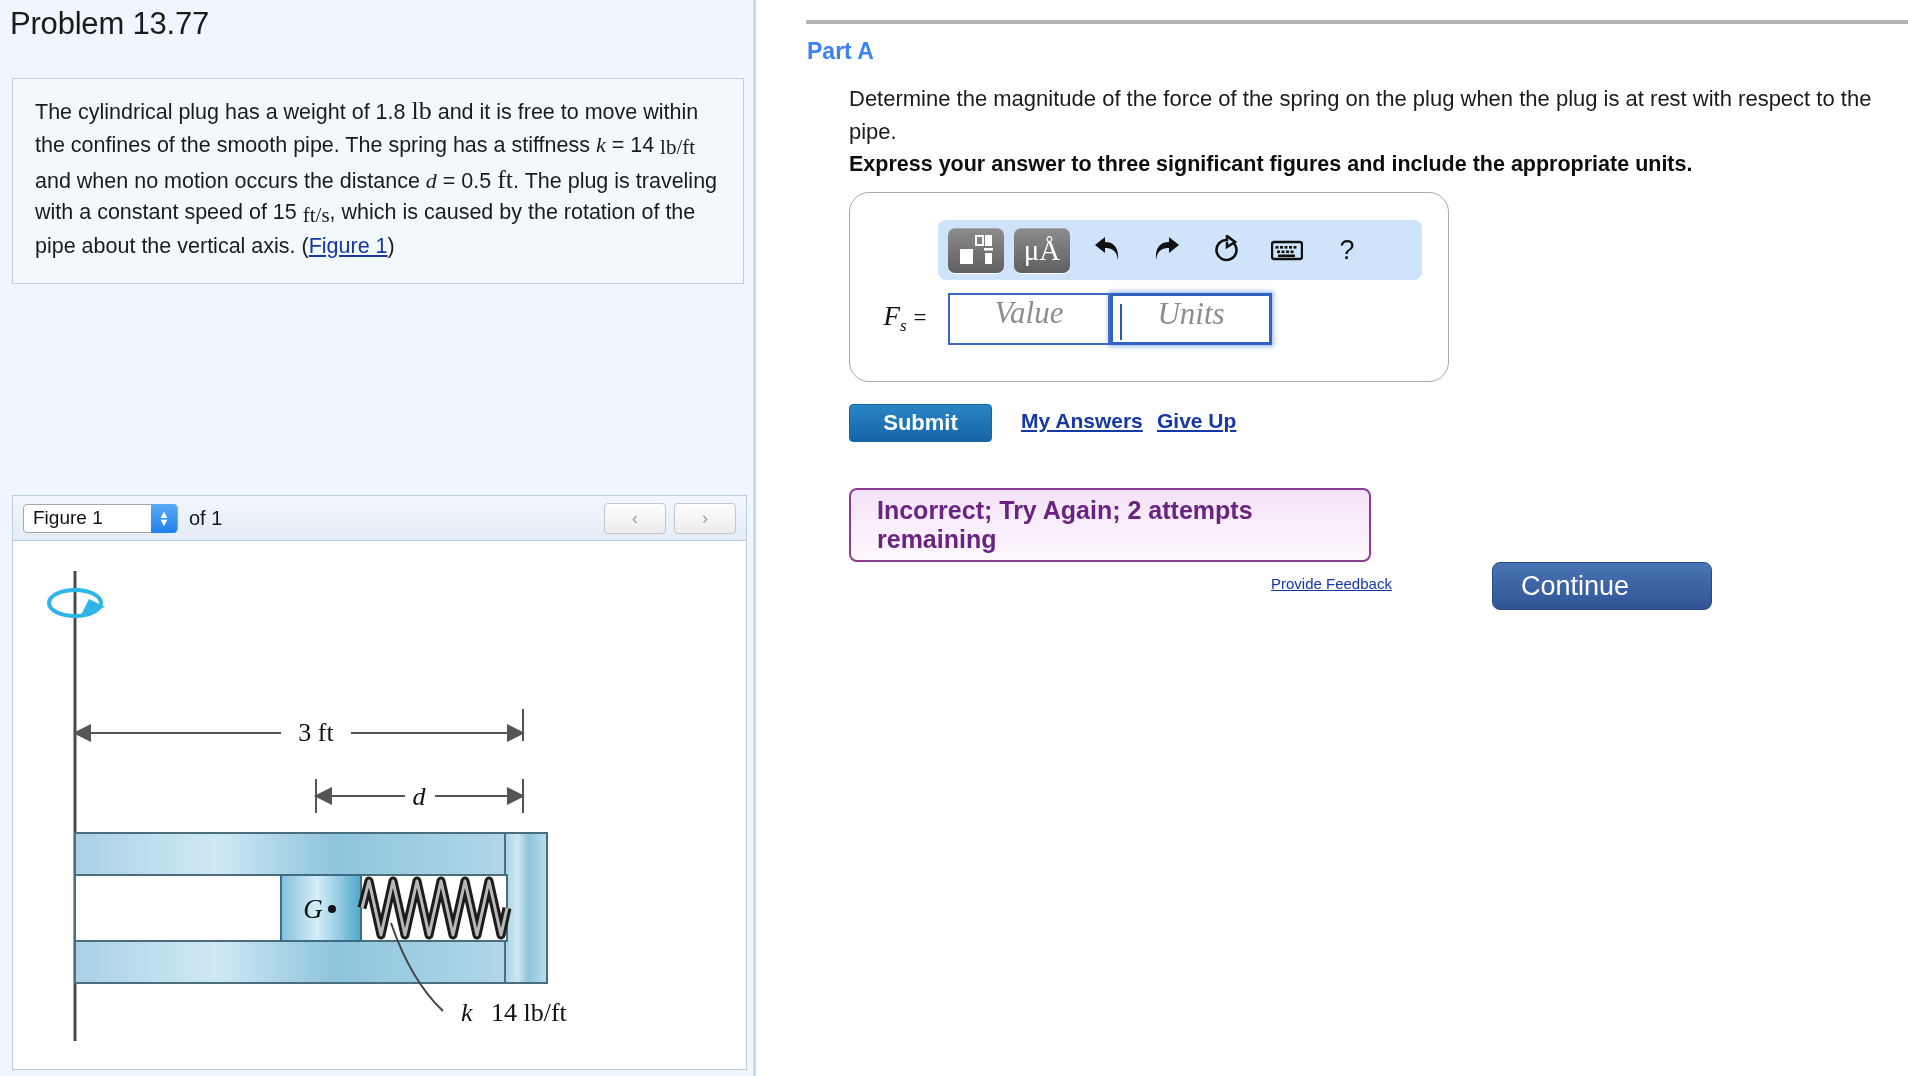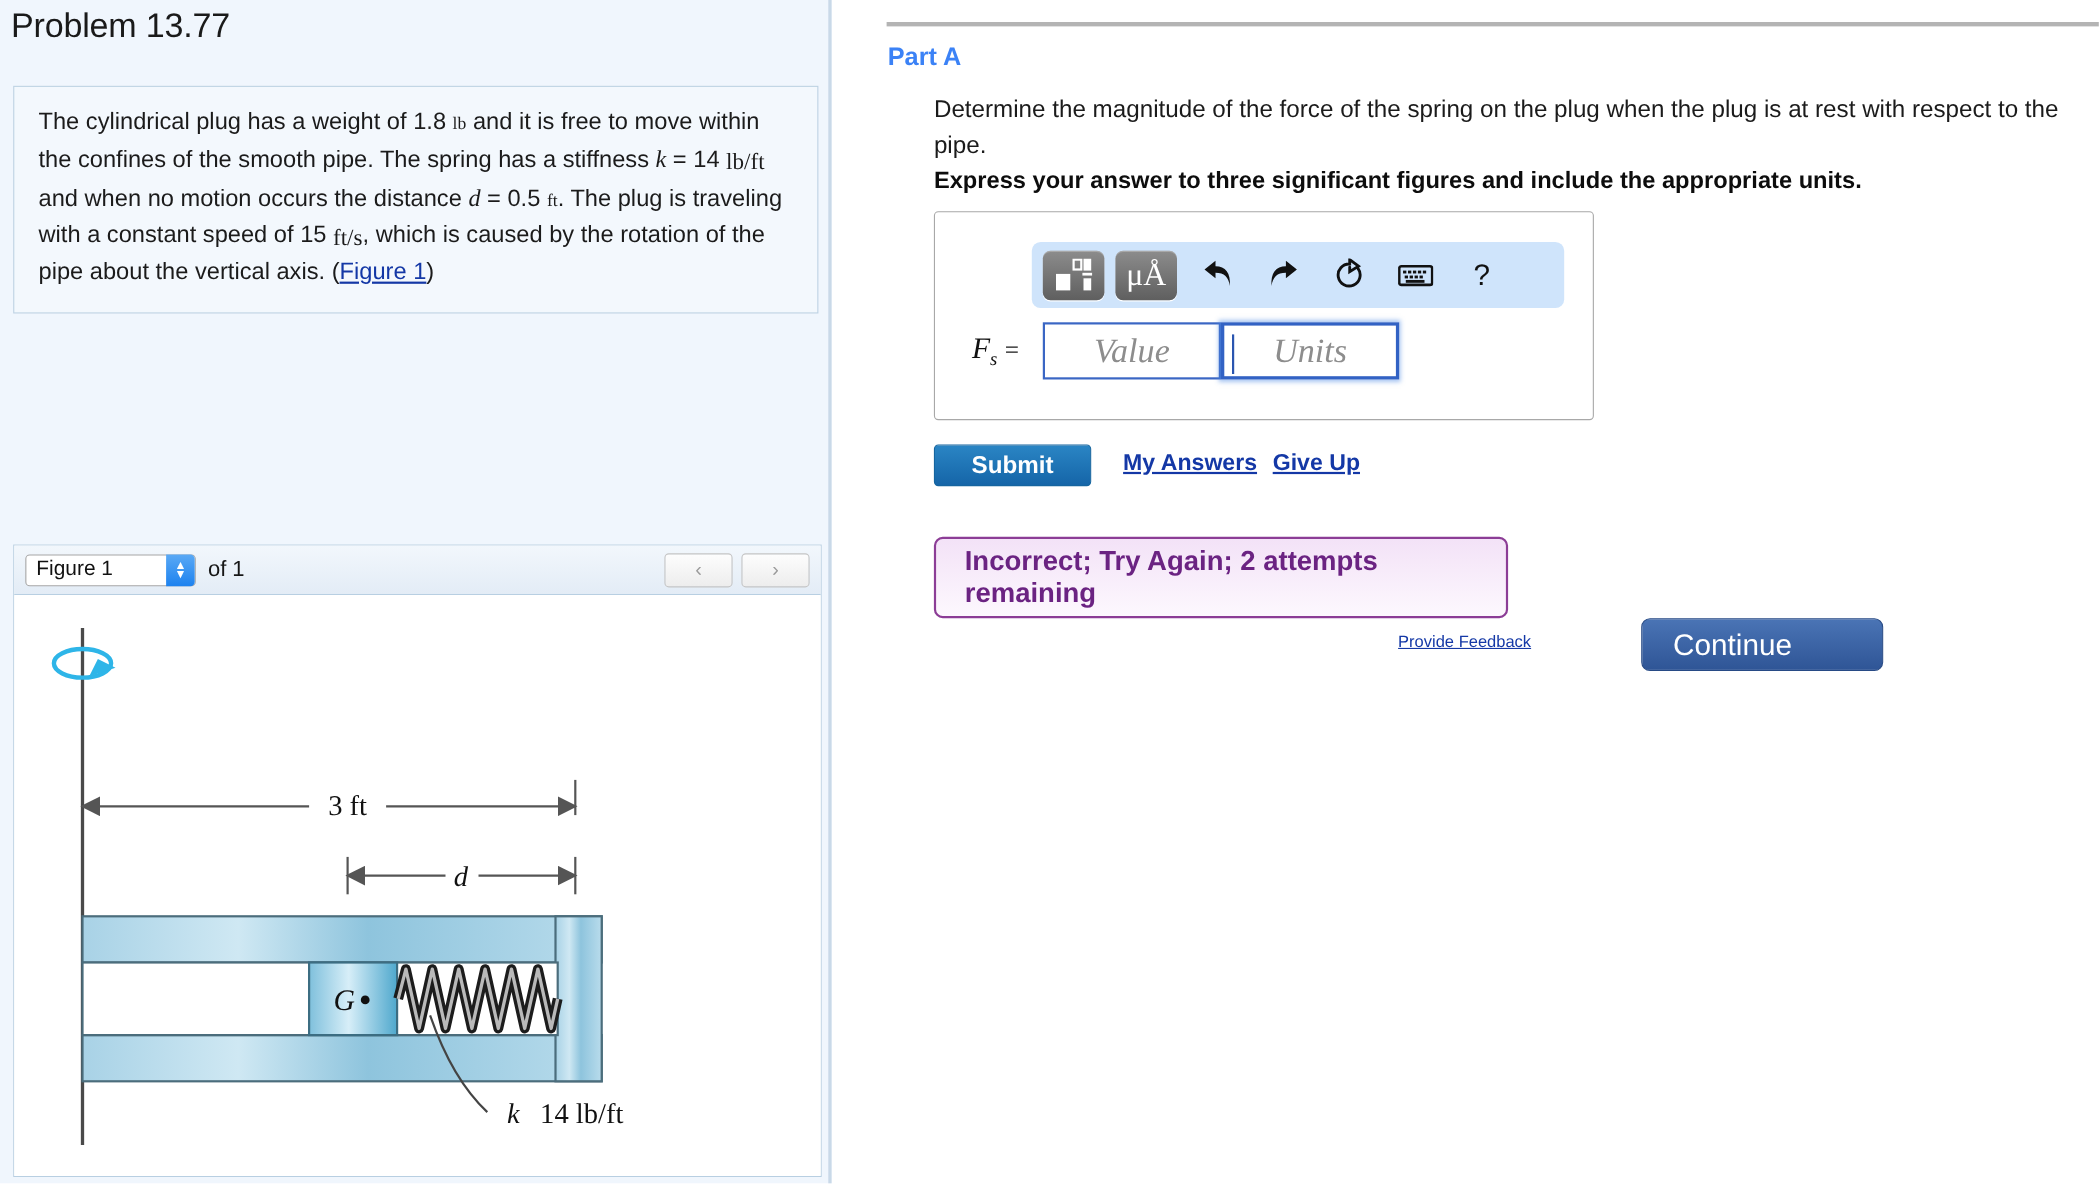--- a/index.html
+++ b/index.html
@@ -28,21 +28,21 @@
     margin: 36px 9px 0 12px;
     border: 1px solid #bdd2e3;
     background: #f3f8fd;
     padding: 16px 22px 20px 22px;
     min-height: 206px;
   }
   #problem-text {
     font-size: 21.5px; line-height: 31.5px; color: #1b1b1b;
   }
   .mathit { font-family: "Liberation Serif", serif; font-style: italic; font-size: 22px; }
-  .mathrm { font-family: "Liberation Serif", serif; font-style: normal; font-size: 16px; }
+  .mathrm { font-family: "Liberation Serif", serif; font-style: normal; font-size: 26px; }
   .frac {
     display: inline-block; vertical-align: -0.12em;
     font-family: "Liberation Serif", serif; font-size: 21px;
   }
   a.figlink { color: #1438a6; text-decoration: underline; }
 
   
   #figure-panel {
     position: absolute; left: 12px; top: 495px;
     width: 735px; height: 575px;
@@ -102,21 +102,21 @@
   #part-a-instruction {
     position: absolute; left: 90px; top: 152px;
     width: 1060px;
     font-size: 21.5px; font-weight: bold; color:#0d0d0d;
   }
 
   
   #answer-box {
     position: absolute; left: 90px; top: 192px;
     width: 600px; height: 190px;
-    border: 1px solid #a8a8a8; border-radius: 4px;
+    border: 1px solid #a8a8a8; border-radius: 20px;
     background: #fff;
   }
   #eq-toolbar {
     position: absolute; left: 88px; top: 27px;
     width: 484px; height: 60px;
     background: #cfe4fb; border-radius: 8px;
     display: flex; align-items: center;
   }
   .tb-btn {
     width: 56px; height: 45px; margin-left: 10px;
@@ -138,21 +138,21 @@
     display: flex; align-items: center;
   }
   #fs-label {
     font-family: "Liberation Serif", serif;
     font-size: 27px; font-style: italic; color:#111;
     width: 66px; text-align: center; margin-right: 10px;
   }
   #fs-label sub { font-size: 17px; font-style: italic; }
   .ansfield {
     height: 52px; border: 2px solid #3a66c4; background:#fff;
-    display:flex; align-items:center; justify-content:center;
+    display:flex; align-items:flex-start; justify-content:center;
     font-family: "Liberation Serif", serif;
     font-style: italic; font-size: 31px; color:#8d8d8d;
   }
   #value-field { width: 162px; }
   #units-field {
     width: 162px; border: 3px solid #3262c4;
     box-shadow: 0 0 4px 2px rgba(80,140,230,.5);
     position: relative;
   }
   #units-caret {

